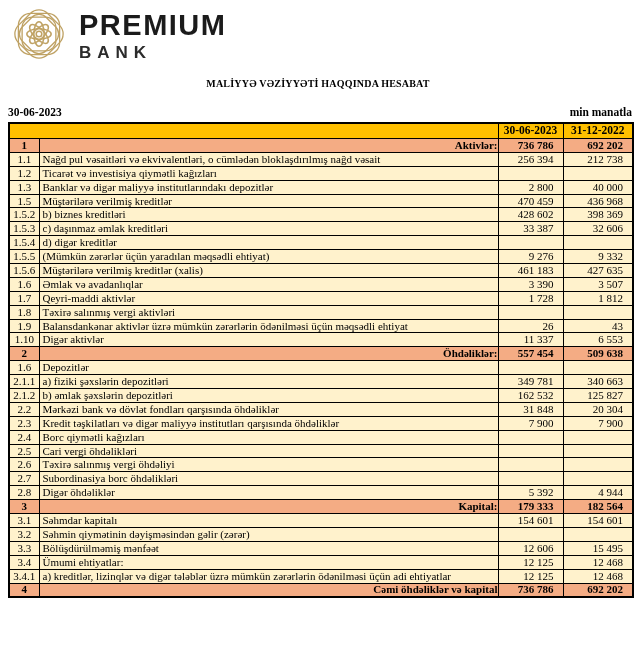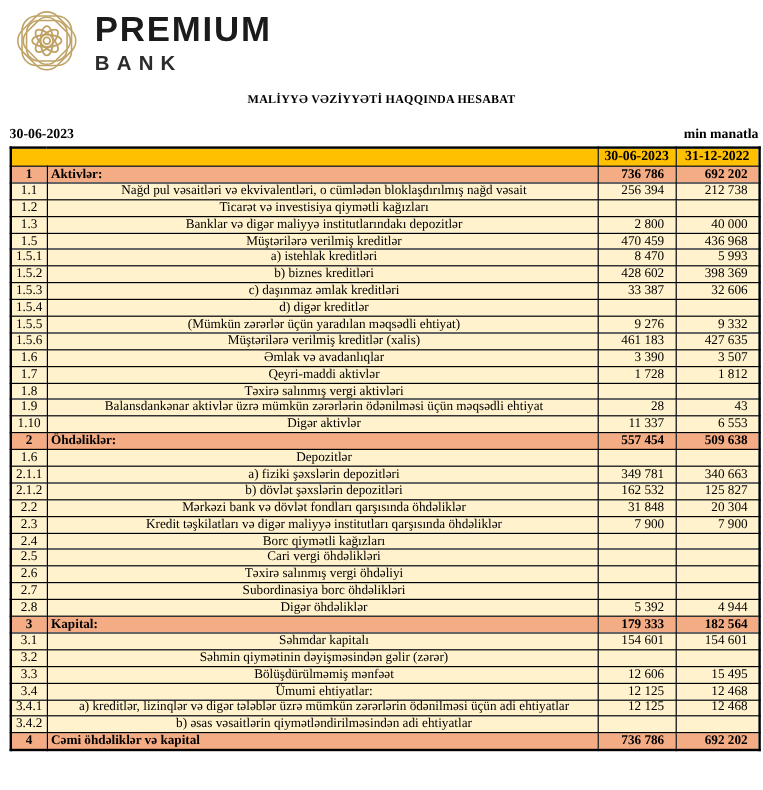--- a/index.html
+++ b/index.html
@@ -23,24 +23,24 @@
 
   
   table.fin{position:absolute;top:122px;left:8px;width:624px;border-collapse:collapse;
             table-layout:fixed;border:2px solid #000;}
   col.c-no{width:30px;} col.c-label{width:459px;} col.c-v1{width:65px;} col.c-v2{width:70px;}
   .fin th,.fin td{border:1px solid #000;padding:0;font-size:11px;line-height:1;
                   white-space:nowrap;overflow:hidden;}
   .fin thead th{background:#FFC000;height:14px;font-size:11.5px;font-weight:bold;text-align:center;}
   .fin tbody td{background:#FFF2CC;height:12.9px;}
   td.no{text-align:center;}
-  td.label{text-align:center;padding-left:3px;}
+  td.label{text-align:left;padding-left:3px;}
   td.val{text-align:right;padding-right:9px;}
   tr.section td{background:#F4AC84;font-weight:bold;}
-  tr.section td.label{text-align:left;margin-left:12px;}
+  tr.section td.label{text-align:right;margin-left:12px;}
 </style>
 </head>
 <body>
 
 <div class="page">
 
   <header class="brand">
     <svg class="logo-icon" viewBox="0 0 64 64" fill="none" stroke="#BFA264" stroke-width="1.6">
       <g stroke-width="1.4">
         <rect x="10" y="10" width="44" height="44" rx="13"></rect>
@@ -108,26 +108,20 @@
           <td class="val">2 800</td>
           <td class="val">40 000</td>
         </tr>
         <tr>
           <td class="no">1.5</td>
           <td class="label">Müştərilərə verilmiş kreditlər</td>
           <td class="val">470 459</td>
           <td class="val">436 968</td>
         </tr>
         <tr>
-          <td class="no">1.5.1</td>
-          <td class="label">a) istehlak kreditləri</td>
-          <td class="val">8 470</td>
-          <td class="val">5 993</td>
-        </tr>
-        <tr>
           <td class="no">1.5.2</td>
           <td class="label">b) biznes kreditləri</td>
           <td class="val">428 602</td>
           <td class="val">398 369</td>
         </tr>
         <tr>
           <td class="no">1.5.3</td>
           <td class="label">c) daşınmaz əmlak kreditləri</td>
           <td class="val">33 387</td>
           <td class="val">32 606</td>
@@ -164,21 +158,21 @@
         </tr>
         <tr>
           <td class="no">1.8</td>
           <td class="label">Təxirə salınmış vergi aktivləri</td>
           <td class="val"></td>
           <td class="val"></td>
         </tr>
         <tr>
           <td class="no">1.9</td>
           <td class="label">Balansdankənar aktivlər üzrə mümkün zərərlərin ödənilməsi üçün məqsədli ehtiyat</td>
-          <td class="val">28</td>
+          <td class="val">26</td>
           <td class="val">43</td>
         </tr>
         <tr>
           <td class="no">1.10</td>
           <td class="label">Digər aktivlər</td>
           <td class="val">11 337</td>
           <td class="val">6 553</td>
         </tr>
         <tr class="section">
           <td class="no">2</td>
@@ -193,21 +187,21 @@
           <td class="val"></td>
         </tr>
         <tr>
           <td class="no">2.1.1</td>
           <td class="label">a) fiziki şəxslərin depozitləri</td>
           <td class="val">349 781</td>
           <td class="val">340 663</td>
         </tr>
         <tr>
           <td class="no">2.1.2</td>
-          <td class="label">b) dövlət şəxslərin depozitləri</td>
+          <td class="label">b) əmlak şəxslərin depozitləri</td>
           <td class="val">162 532</td>
           <td class="val">125 827</td>
         </tr>
         <tr>
           <td class="no">2.2</td>
           <td class="label">Mərkəzi bank və dövlət fondları qarşısında öhdəliklər</td>
           <td class="val">31 848</td>
           <td class="val">20 304</td>
         </tr>
         <tr>
@@ -275,26 +269,20 @@
           <td class="label">Ümumi ehtiyatlar:</td>
           <td class="val">12 125</td>
           <td class="val">12 468</td>
         </tr>
         <tr>
           <td class="no">3.4.1</td>
           <td class="label">a) kreditlər, lizinqlər və digər tələblər üzrə mümkün zərərlərin ödənilməsi üçün adi ehtiyatlar</td>
           <td class="val">12 125</td>
           <td class="val">12 468</td>
         </tr>
-        <tr>
-          <td class="no">3.4.2</td>
-          <td class="label">b) əsas vəsaitlərin qiymətləndirilməsindən adi ehtiyatlar</td>
-          <td class="val"></td>
-          <td class="val"></td>
-        </tr>
         <tr class="section">
           <td class="no">4</td>
           <td class="label">Cəmi öhdəliklər və kapital</td>
           <td class="val">736 786</td>
           <td class="val">692 202</td>
         </tr>
       </tbody>
   </table>
 
 </div>

